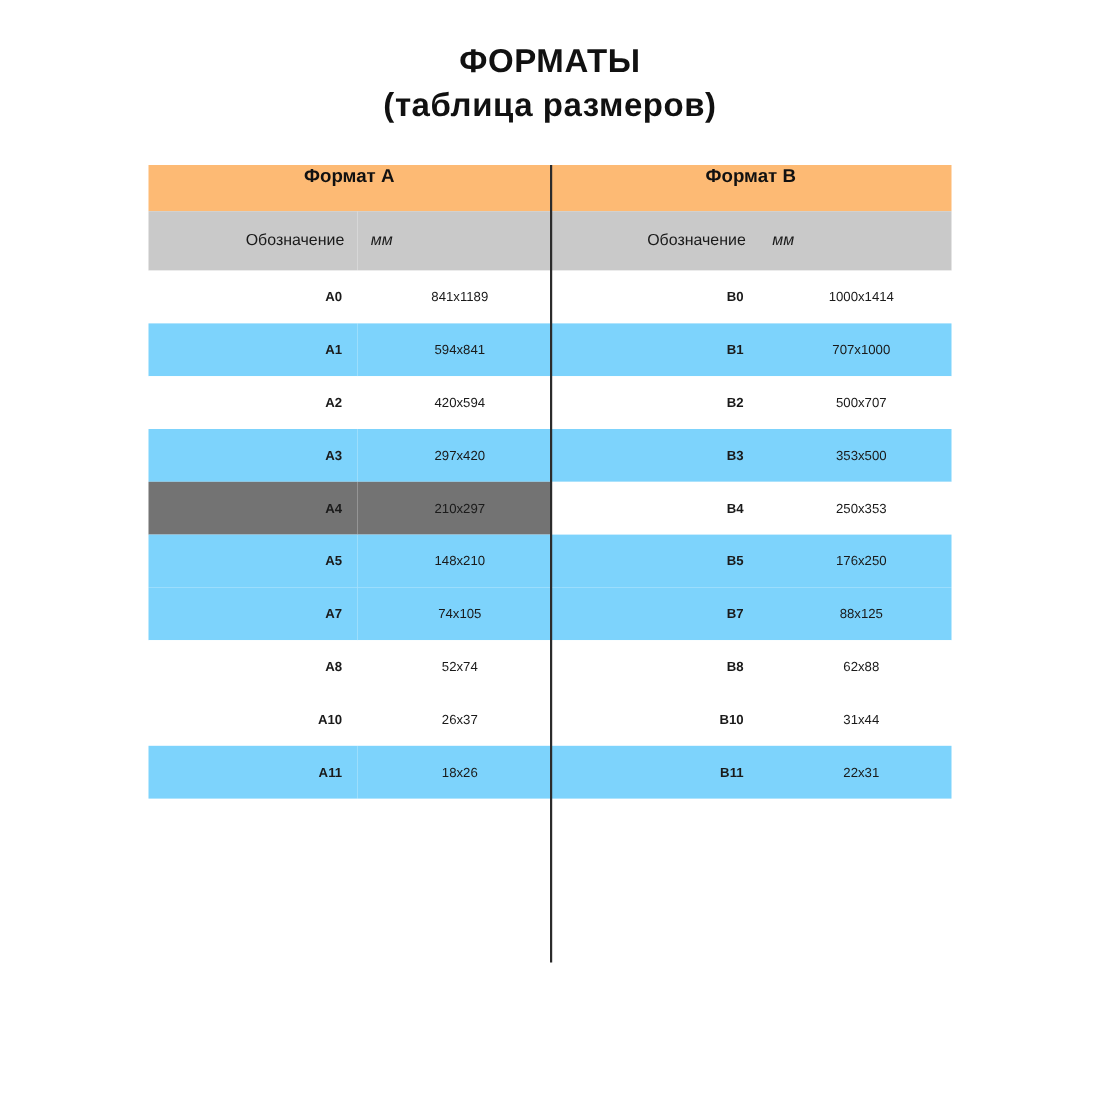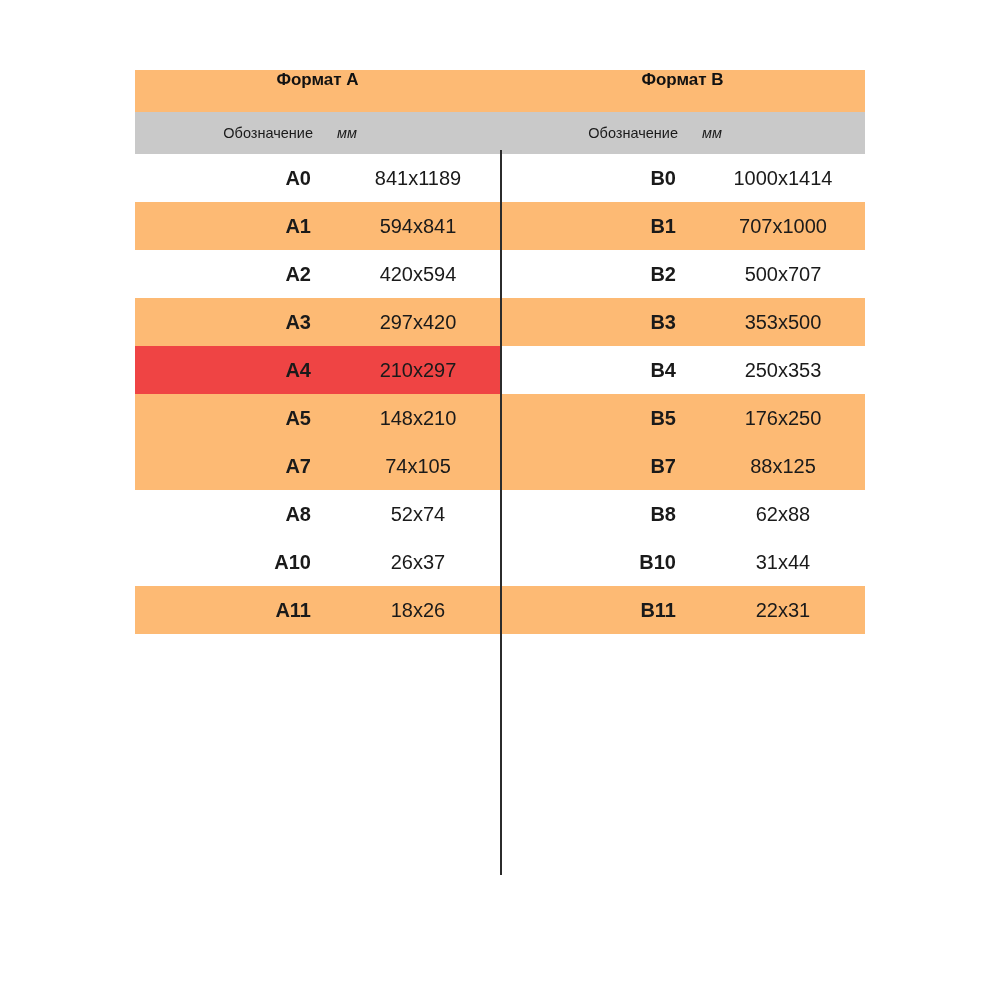--- a/index.html
+++ b/index.html
@@ -56,68 +56,72 @@
     border: none;
   }
   .group-head th.gA { }
   .group-head th.gB { }
 
   thead.col-head th {
     background: #c9c9c9;
     font-size: 14.5px;
     font-weight: normal;
     color: #1a1a1a;
-    height: 42px;
+    height: 54px;
     padding: 0 12px;
     border: none;
     vertical-align: middle;
   }
   th.lab { text-align: right; padding-right: 14px; }
   th.val { text-align: left; padding-left: 12px; font-style: italic; }
 
   tbody tr td {
     height: 46px;
-    font-size: 20px;
+    font-size: 12px;
     border: none;
     vertical-align: middle;
     background: #ffffff;
   }
   tbody tr.alt td {
-    background: #fdba74;
+    background: #7dd3fc;
   }
   td.code {
     text-align: right;
     font-weight: bold;
     padding-right: 14px;
     white-space: nowrap;
   }
   td.dim {
     text-align: center;
     padding-left: 12px;
     white-space: nowrap;
   }
   
   tbody tr td.hl {
-    background: #ef4444;
+    background: #737373;
   }
   
   .divider {
     position: absolute;
     top: 150px;
     left: 500px;
     width: 2px;
     height: 725px;
     background: #2b2b2b;
   }
 </style>
 </head>
 <body>
 
 <div class="page">
 
+  <div class="title-block">
+    <div class="title-line">ФОРМАТЫ</div>
+    <div class="title-line">(таблица размеров)</div>
+  </div>
 
   <div class="table-wrap">
     <table class="formats">
       <colgroup>
         <col class="c1">
           <col class="c2">
           <col class="c3">
           <col class="c4">
       </colgroup>
       <thead>

